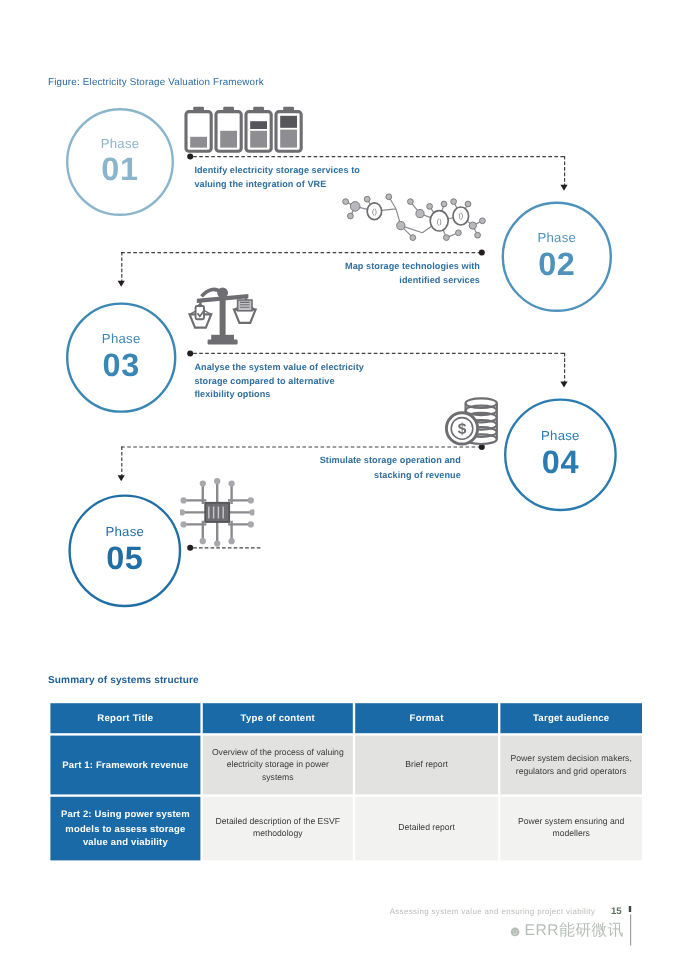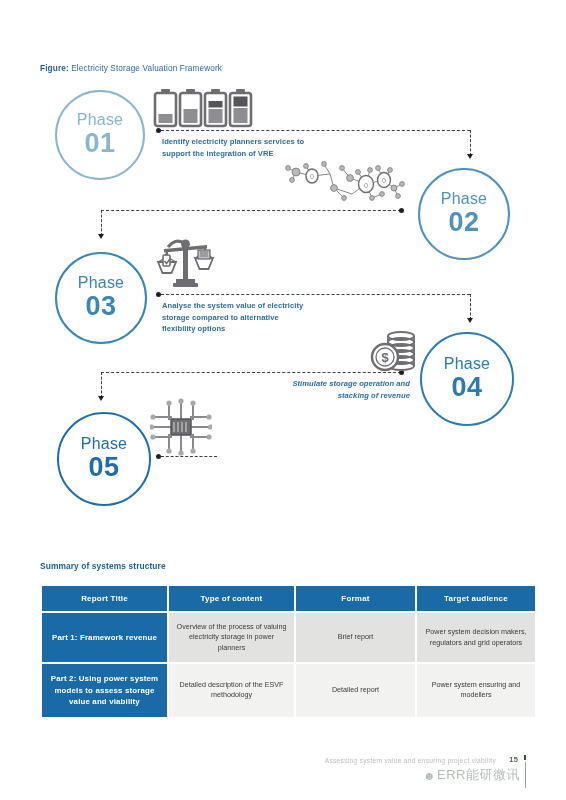--- a/index.html
+++ b/index.html
@@ -10,31 +10,31 @@
     overflow:hidden;
     position:relative;
   }
   .page{position:relative;width:566px;height:800px;}
 
   
   .fig-caption{
     position:absolute;left:40px;top:64px;
     font-size:8.2px;letter-spacing:.15px;color:#2b6ca3;white-space:nowrap;
   }
-  .fig-caption .lbl{font-weight:bold;color:#1f5f97;}
+  .fig-caption .lbl{font-weight:normal;color:#1f5f97;}
 
   
   .diagram{position:absolute;left:0;top:80px;width:566px;height:440px;}
 
   .phase{
     position:absolute;border-radius:50%;
     display:flex;flex-direction:column;align-items:center;justify-content:center;
     box-sizing:border-box;background:#fff;
   }
-  .phase .p-word{font-size:16px;letter-spacing:.2px;line-height:1;margin-bottom:1px;}
+  .phase .p-word{font-size:11px;letter-spacing:.2px;line-height:1;margin-bottom:1px;}
   .phase .p-num{font-size:27px;font-weight:bold;line-height:1.05;letter-spacing:.5px;}
 
   
   .step-text{
     position:absolute;font-size:7.6px;line-height:1.52;color:#2f6f9f;font-weight:bold;
     letter-spacing:.05px;
   }
   .step-text.right-al{text-align:right;}
 
   
@@ -157,21 +157,21 @@
           <rect x="56.5" y="21" width="14" height="14" fill="#8e8e92"></rect>
           <rect x="56.5" y="13" width="14" height="6.5" fill="#55555a"></rect>
           <rect x="84" y="1" width="9" height="3" rx="1"></rect>
           <rect x="78" y="5" width="21" height="33" rx="2.5" fill="none" stroke="#6e6e72" stroke-width="2.6"></rect>
           <rect x="81.5" y="20" width="14" height="15" fill="#8e8e92"></rect>
           <rect x="81.5" y="8.5" width="14" height="10" fill="#55555a"></rect>
         </g>
       </svg>
     </div>
 
-    <div class="step-text" style="left:162px;top:56px;width:144px;">Identify electricity planners services to support the integration of VRE</div>
+    <div class="step-text" style="left:162px;top:56px;width:144px;">Identify electricity storage services to valuing the integration of VRE</div>
 
     <div class="phase" style="left:418px;top:88px;width:92px;height:92px;border:2.4px solid #4f93bd;color:#4f93bd;">
       <span class="p-word">Phase</span>
       <span class="p-num">02</span>
     </div>
 
     <div class="icon" style="left:282px;top:78px;">
       <svg width="126" height="52" viewBox="0 0 126 52">
         <g stroke="#8a8a8e" stroke-width="1" fill="none">
           <path d="M14,14 L30,18 M30,18 L48,16 M48,16 L52,30 M52,30 L70,36 M70,36 L84,26
@@ -206,20 +206,21 @@
           <ellipse cx="102" cy="22" rx="6.5" ry="7.5"></ellipse>
         </g>
         <g fill="#6e6e72" font-family="Liberation Sans" font-size="6" text-anchor="middle">
           <text x="30" y="20">()</text>
             <text x="84" y="29">()</text>
             <text x="102" y="24">()</text>
         </g>
       </svg>
     </div>
 
+    <div class="step-text right-al" style="left:282px;top:136px;width:118px;">Map storage technologies with identified services</div>
 
     <div class="phase" style="left:55px;top:172px;width:92px;height:92px;border:2.4px solid #3a86b4;color:#3a86b4;">
       <span class="p-word">Phase</span>
       <span class="p-num">03</span>
     </div>
 
     <div class="icon" style="left:155px;top:155px;">
       <svg width="62" height="58" viewBox="0 0 62 58">
         <g fill="#6e6e72">
           <rect x="28" y="10" width="5" height="38"></rect>
@@ -274,21 +275,21 @@
           <ellipse cx="33" cy="32" rx="13" ry="4"></ellipse>
           <path d="M20,32 L20,38 M46,32 L46,38"></path>
           <ellipse cx="33" cy="38" rx="13" ry="4"></ellipse>
         </g>
         <circle cx="17" cy="29" r="13" fill="#ffffff" stroke="#6e6e72" stroke-width="2.4"></circle>
         <circle cx="17" cy="29" r="9" fill="none" stroke="#6e6e72" stroke-width="1.3"></circle>
         <text x="17" y="34" font-family="Liberation Sans" font-size="13" font-weight="bold" fill="#6e6e72" text-anchor="middle">$</text>
       </svg>
     </div>
 
-    <div class="step-text right-al" style="left:292px;top:298px;width:118px;font-style:italic;">Stimulate storage operation and stacking of revenue</div>
+    <div class="step-text right-al" style="left:266px;top:298px;width:118px;">Stimulate storage operation and stacking of revenue</div>
 
     <div class="phase" style="left:57px;top:332px;width:94px;height:94px;border:2.5px solid #1f6fa6;color:#1f6fa6;">
       <span class="p-word">Phase</span>
       <span class="p-num">05</span>
     </div>
 
     <div class="icon" style="left:150px;top:318px;">
       <svg width="62" height="58" viewBox="0 0 62 58">
         <g stroke="#8a8a8e" stroke-width="2" fill="none">
           <line x1="19" y1="6" x2="19" y2="22"></line>
@@ -344,21 +345,21 @@
       <tr>
         <th>Report Title</th>
         <th>Type of content</th>
         <th>Format</th>
         <th>Target audience</th>
       </tr>
     </thead>
     <tbody>
       <tr>
         <td class="rowhead">Part 1: Framework revenue</td>
-        <td class="body-a">Overview of the process of valuing electricity storage in power planners</td>
+        <td class="body-a">Overview of the process of valuing electricity storage in power systems</td>
         <td class="body-a">Brief report</td>
         <td class="body-a">Power system decision makers, regulators and grid operators</td>
       </tr>
       <tr>
         <td class="rowhead">Part 2: Using power system models to assess storage value and viability</td>
         <td class="body-b">Detailed description of the ESVF methodology</td>
         <td class="body-b">Detailed report</td>
         <td class="body-b">Power system ensuring and modellers</td>
       </tr>
     </tbody>

